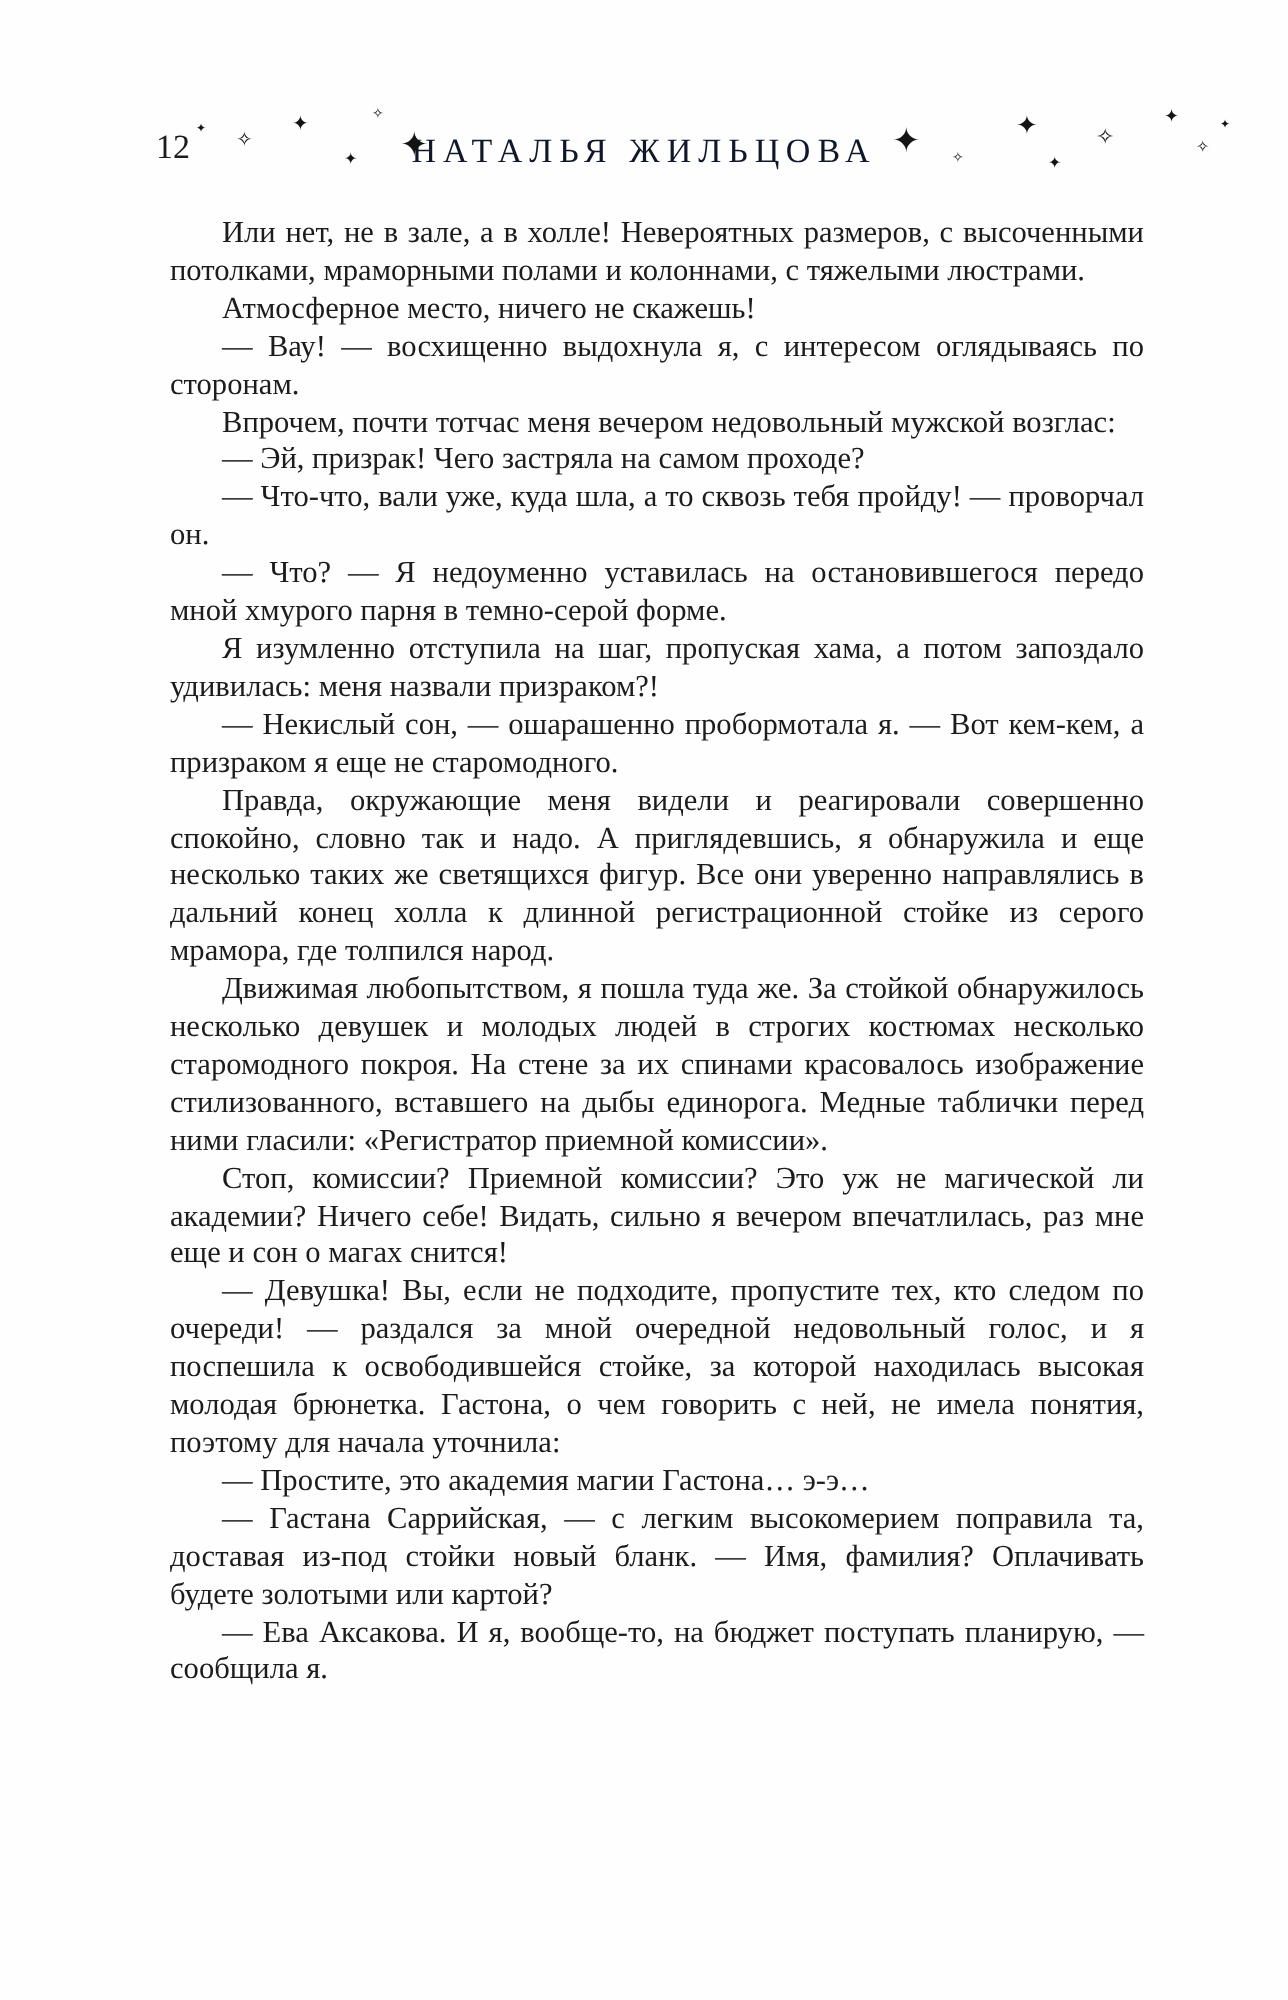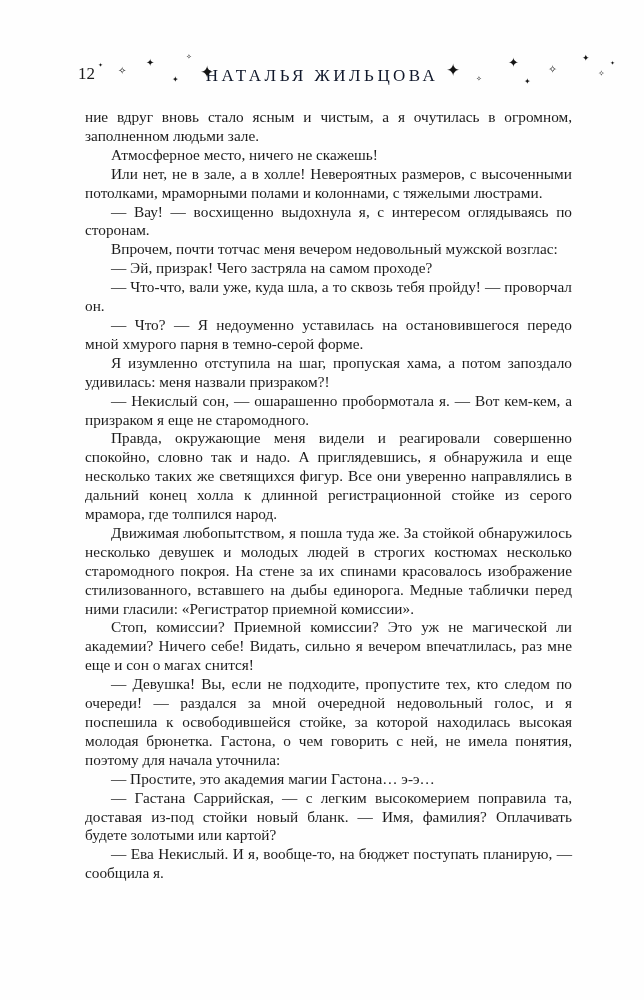--- a/index.html
+++ b/index.html
@@ -71,32 +71,31 @@
 
 <div class="page">
 
   <header class="page-header">
     <span class="page-number">12</span>
     <span class="author">НАТАЛЬЯ ЖИЛЬЦОВА</span>
     <span id="star-layer"><span class="star" style="left: 200px; top: 12px; font-size: 17px;">✦</span><span class="star" style="left: 146px; top: 6px; font-size: 10px;">✦</span><span class="star" style="left: 118px; top: 14px; font-size: 10px;">✧</span><span class="star" style="left: 172px; top: 24px; font-size: 8px;">✦</span><span class="star" style="left: 98px; top: 10px; font-size: 6px;">✦</span><span class="star" style="left: 186px; top: 2px; font-size: 7px;">✧</span><span class="star" style="left: 446px; top: 10px; font-size: 17px;">✦</span><span class="star" style="left: 508px; top: 4px; font-size: 13px;">✦</span><span class="star" style="left: 548px; top: 12px; font-size: 11px;">✧</span><span class="star" style="left: 582px; top: 2px; font-size: 9px;">✦</span><span class="star" style="left: 598px; top: 18px; font-size: 8px;">✧</span><span class="star" style="left: 524px; top: 26px; font-size: 8px;">✦</span><span class="star" style="left: 610px; top: 8px; font-size: 6px;">✦</span><span class="star" style="left: 476px; top: 24px; font-size: 7px;">✧</span></span>
   </header>
 
   <main class="page-body">
-    <p class="no-indent">ние вдруг вновь стало ясным и чистым, а я очутилась в огромном, заполненном людьми зале.</p>
+    <p>Или нет, не в зале, а в холле! Невероятных размеров, с высоченными потолками, мраморными полами и колоннами, с тяжелыми люстрами.</p>
     <p>Атмосферное место, ничего не скажешь!</p>
-    <p>Или нет, не в зале, а в холле! Невероятных размеров, с высоченными потолками, мраморными полами и колоннами, с тяжелыми люстрами.</p>
     <p>— Вау! — восхищенно выдохнула я, с интересом оглядываясь по сторонам.</p>
     <p>Впрочем, почти тотчас меня вечером недовольный мужской возглас:</p>
     <p>— Эй, призрак! Чего застряла на самом проходе?</p>
     <p>— Что-что, вали уже, куда шла, а то сквозь тебя пройду! — проворчал он.</p>
     <p>— Что? — Я недоуменно уставилась на остановившегося передо мной хмурого парня в темно-серой форме.</p>
     <p>Я изумленно отступила на шаг, пропуская хама, а потом запоздало удивилась: меня назвали призраком?!</p>
     <p>— Некислый сон, — ошарашенно пробормотала я. — Вот кем-кем, а призраком я еще не старомодного.</p>
     <p>Правда, окружающие меня видели и реагировали совершенно спокойно, словно так и надо. А приглядевшись, я обнаружила и еще несколько таких же светящихся фигур. Все они уверенно направлялись в дальний конец холла к длинной регистрационной стойке из серого мрамора, где толпился народ.</p>
     <p>Движимая любопытством, я пошла туда же. За стойкой обнаружилось несколько девушек и молодых людей в строгих костюмах несколько старомодного покроя. На стене за их спинами красовалось изображение стилизованного, вставшего на дыбы единорога. Медные таблички перед ними гласили: «Регистратор приемной комиссии».</p>
     <p>Стоп, комиссии? Приемной комиссии? Это уж не магической ли академии? Ничего себе! Видать, сильно я вечером впечатлилась, раз мне еще и сон о магах снится!</p>
     <p>— Девушка! Вы, если не подходите, пропустите тех, кто следом по очереди! — раздался за мной очередной недовольный голос, и я поспешила к освободившейся стойке, за которой находилась высокая молодая брюнетка. Гастона, о чем говорить с ней, не имела понятия, поэтому для начала уточнила:</p>
     <p>— Простите, это академия магии Гастона… э-э…</p>
     <p>— Гастана Саррийская, — с легким высокомерием поправила та, доставая из-под стойки новый бланк. — Имя, фамилия? Оплачивать будете золотыми или картой?</p>
-    <p>— Ева Некислый. И я, вообще-то, на бюджет поступать планирую, — сообщила я.</p>
+    <p>— Ева Аксакова. И я, вообще-то, на бюджет поступать планирую, — сообщила я.</p>
   </main>
 
 </div>
 
 </body></html>

